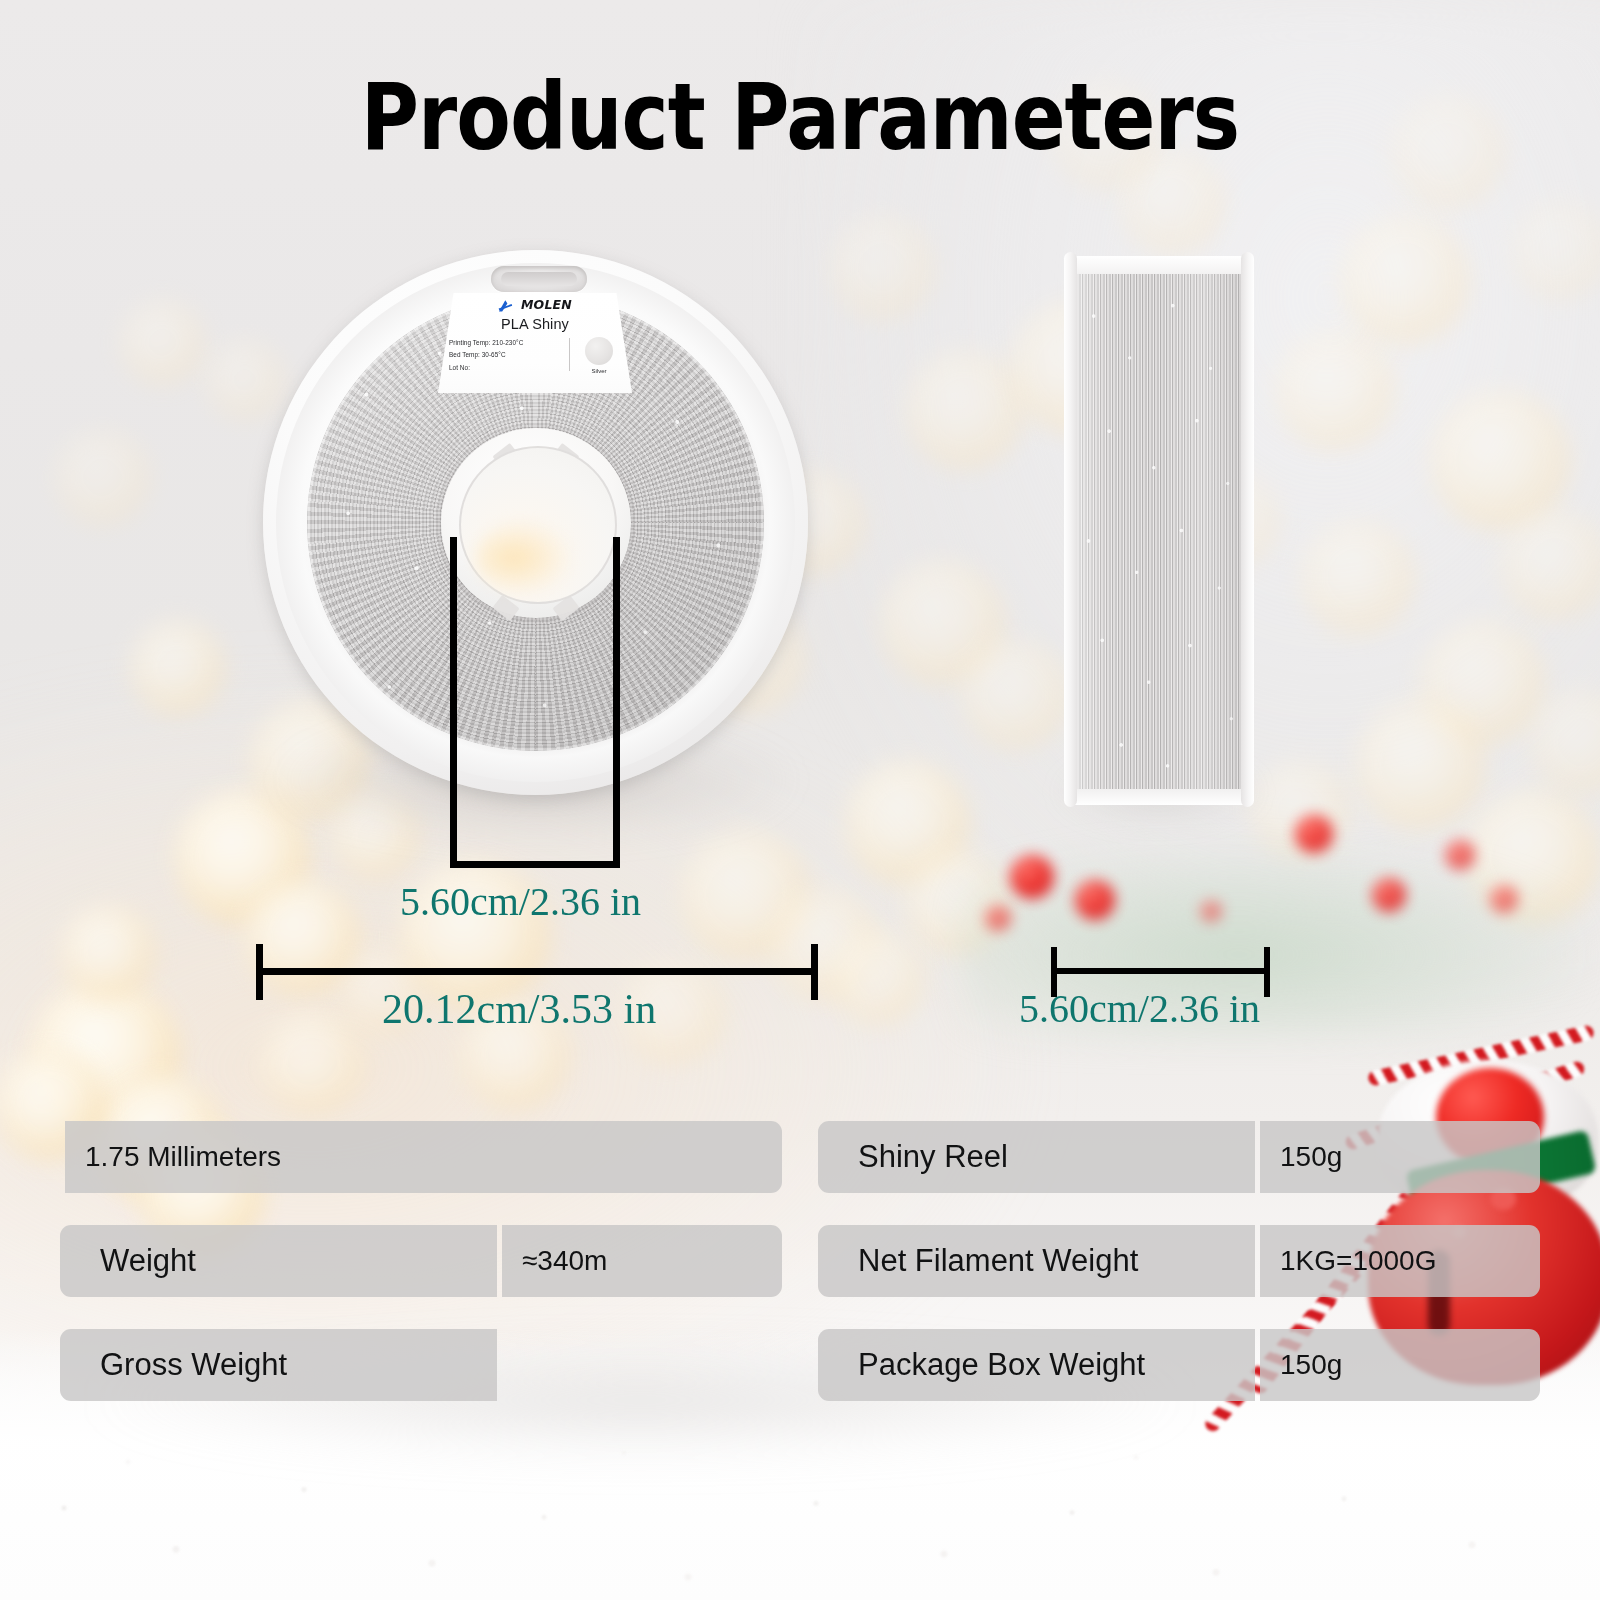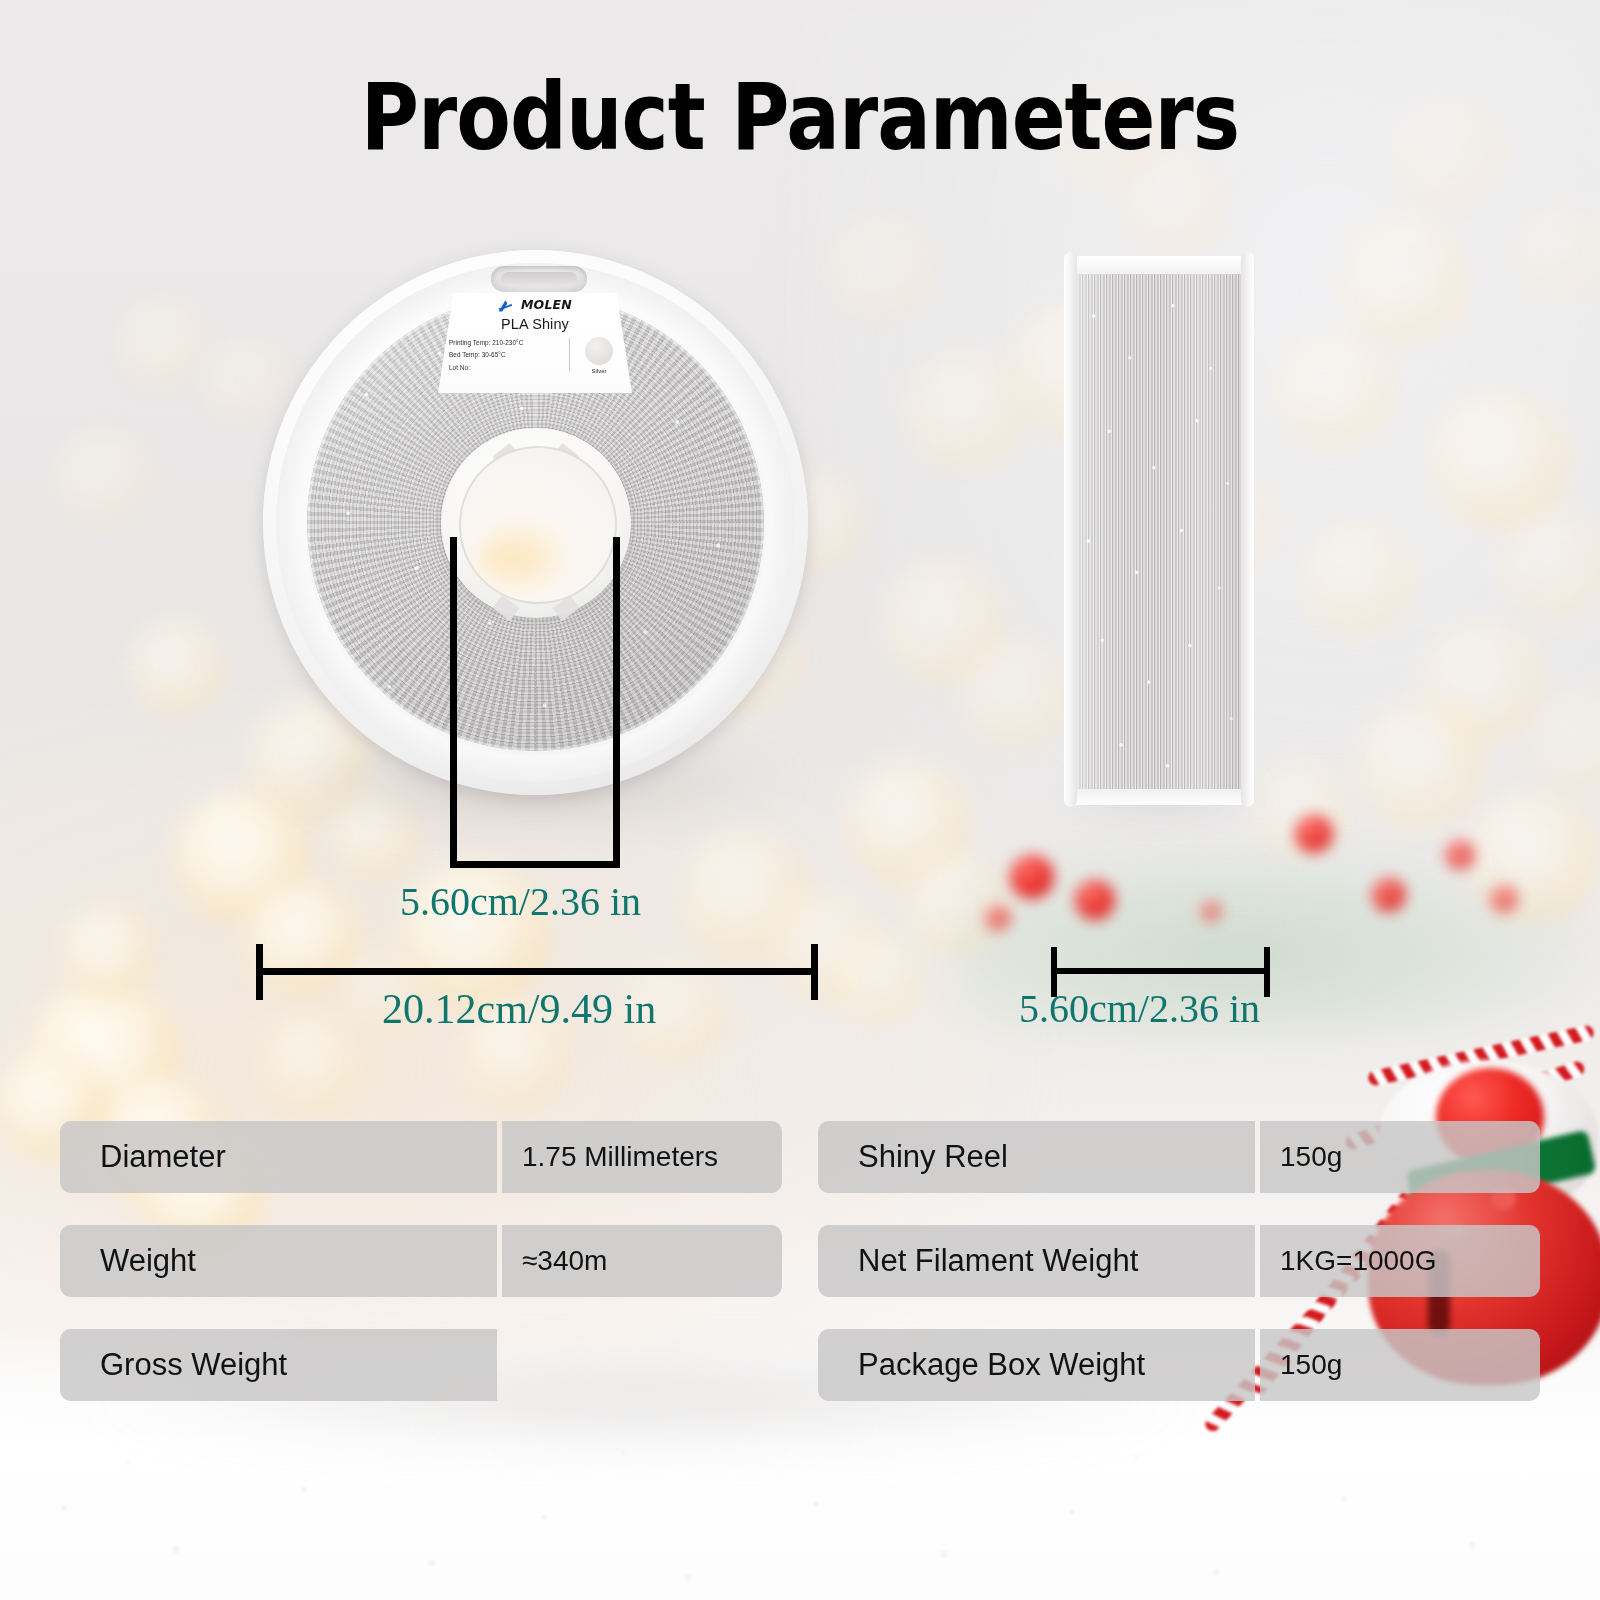--- a/index.html
+++ b/index.html
@@ -457,34 +457,33 @@
   <div class="vline" style="left:450px;top:537px;width:7px;height:330px;"></div>
   <div class="vline" style="left:613px;top:537px;width:7px;height:330px;"></div>
   <div class="hline" style="left:450px;top:861px;width:170px;height:7px;"></div>
   <div class="dim-text" style="left:400px;top:878px;font-size:40px;">5.60cm/2.36 in</div>
 </div>
 
 <div>
   <div class="vline" style="left:256px;top:944px;width:7px;height:56px;"></div>
   <div class="vline" style="left:811px;top:944px;width:7px;height:56px;"></div>
   <div class="hline" style="left:256px;top:968px;width:562px;height:7px;"></div>
-  <div class="dim-text" style="left:382px;top:985px;font-size:42px;">20.12cm/9.49 in</div>
+  <div class="dim-text" style="left:382px;top:985px;font-size:42px;">20.12cm/3.53 in</div>
 </div>
 
 <div>
   <div class="vline" style="left:1051px;top:947px;width:6px;height:50px;"></div>
   <div class="vline" style="left:1264px;top:947px;width:6px;height:50px;"></div>
   <div class="hline" style="left:1051px;top:968px;width:219px;height:6px;"></div>
   <div class="dim-text" style="left:1019px;top:985px;font-size:40px;">5.60cm/2.36 in</div>
 </div>
 
 <div class="spec-table" id="spec-table">
     <div class="spec-row">
       <div class="spec-group left-g">
-        <div class="cell k">Diameter</div>
         <div class="cell v">1.75 Millimeters</div>
       </div>
       <div class="spec-group right-g">
         <div class="cell k">Shiny Reel</div>
         <div class="cell v">150g</div>
       </div>
     </div>
     <div class="spec-row">
       <div class="spec-group left-g">
         <div class="cell k">Weight</div>

